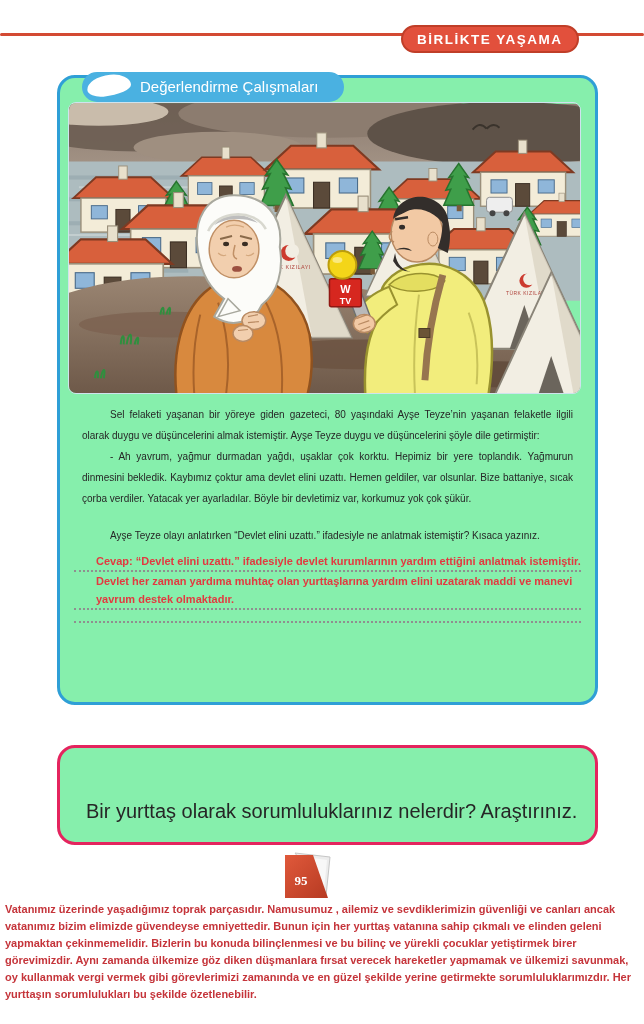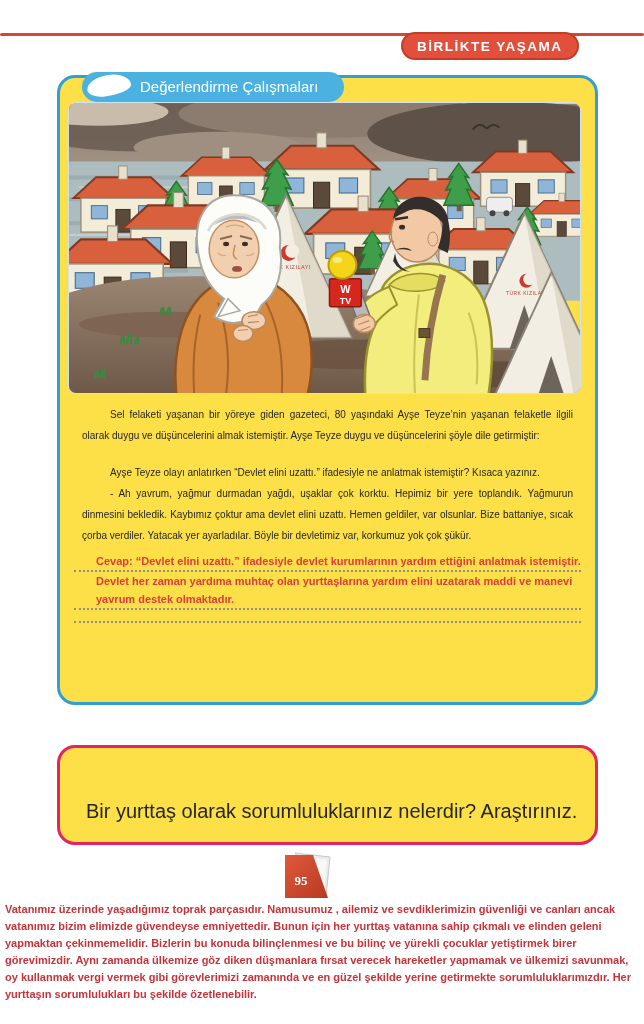--- a/index.html
+++ b/index.html
@@ -5,28 +5,28 @@
   * { margin:0; padding:0; box-sizing:border-box; }
   html,body { background:#ffffff; }
   body { font-family:"Liberation Sans", sans-serif; }
   .page {
     position:relative; width:644px; height:1024px; background:#fff;
     overflow:hidden; margin:0 auto;
   }
   
   .top-rule { position:absolute; left:0; top:33px; width:644px; height:3px; background:#d34a33; border-radius:2px; }
   .unit-banner {
-    position:absolute; left:401px; top:32px; min-width:158px; height:28px;
+    position:absolute; left:401px; top:25px; min-width:158px; height:28px;
     background:#e2503c; border:2px solid #c03e28; border-radius:15px;
     color:#fff; font-size:13.5px; font-weight:bold; letter-spacing:1.5px;
     display:flex; align-items:center; justify-content:center; padding:0 14px;
   }
   
   .frame {
-    position:absolute; left:57px; width:541px; background:#fde047;
+    position:absolute; left:57px; width:541px; background:#86efac;
     border-radius:18px;
   }
   .eval-box { top:75px; height:630px; border:3px solid #2f9fd6; }
   .next-box { top:745px; height:100px; border:3px solid #e4245e; }
   .tab {
     position:absolute; top:-6px; left:22px; height:30px;
     border-radius:15px; color:#fff; font-size:15px;
     display:flex; align-items:center; padding:0 26px 2px 58px; white-space:nowrap;
   }
   .tab-blue { background:#4ab1e1; }
@@ -219,22 +219,22 @@
               <text x="278" y="201" font-size="9" font-weight="bold" fill="#ffffff" text-anchor="middle">TV</text>
               <circle cx="275" cy="162" r="14" fill="#f4d519" stroke="#bb9c0d" stroke-width="2"></circle>
               <ellipse cx="270" cy="157" rx="5" ry="3" fill="#fae97e"></ellipse>
             </g>
           </g>
         </svg>
       </div>
 
       <div class="body-text">
         <p class="p-indent para1">Sel felaketi yaşanan bir yöreye giden gazeteci, 80 yaşındaki Ayşe Teyze’nin yaşanan felaketle ilgili olarak duygu ve düşüncelerini almak istemiştir. Ayşe Teyze duygu ve düşüncelerini şöyle dile getirmiştir:</p>
+        <p class="p-indent">- Ah yavrum, yağmur durmadan yağdı, uşaklar çok korktu. Hepimiz bir yere toplandık. Yağmurun dinmesini bekledik. Kaybımız çoktur ama devlet elini uzattı. Hemen geldiler, var olsunlar. Bize battaniye, sıcak çorba verdiler. Yatacak yer ayarladılar. Böyle bir devletimiz var, korkumuz yok çok şükür.</p>
         <p class="p-indent question">Ayşe Teyze olayı anlatırken “Devlet elini uzattı.” ifadesiyle ne anlatmak istemiştir? Kısaca yazınız.</p>
-        <p class="p-indent">- Ah yavrum, yağmur durmadan yağdı, uşaklar çok korktu. Hepimiz bir yere toplandık. Yağmurun dinmesini bekledik. Kaybımız çoktur ama devlet elini uzattı. Hemen geldiler, var olsunlar. Bize battaniye, sıcak çorba verdiler. Yatacak yer ayarladılar. Böyle bir devletimiz var, korkumuz yok çok şükür.</p>
       </div>
 
       <div class="answers">
         <div class="ans-row dotted">
           <span class="ans-text">Cevap: “Devlet elini uzattı.” ifadesiyle devlet kurumlarının yardım ettiğini anlatmak istemiştir.</span>
         </div>
         <div class="ans-row">
           <span class="ans-text">Devlet her zaman yardıma muhtaç olan yurttaşlarına yardım elini uzatarak maddi ve manevi</span>
         </div>
         <div class="ans-row dotted">

